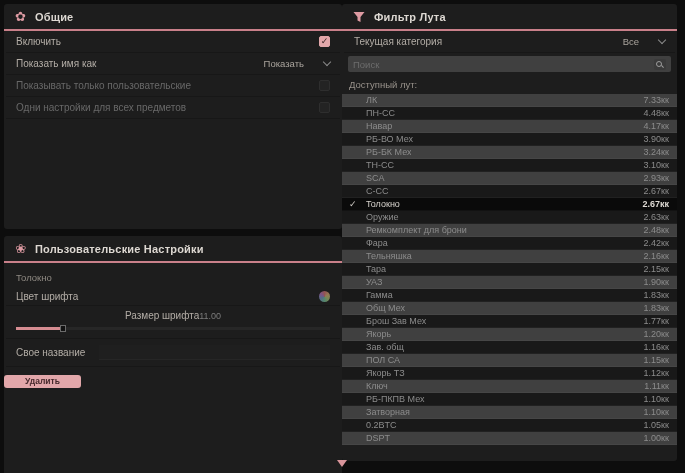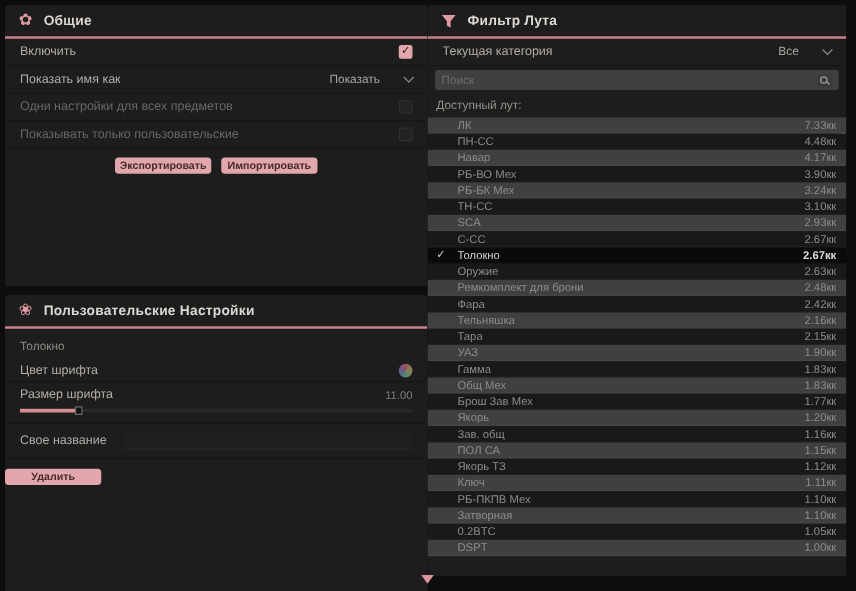--- a/index.html
+++ b/index.html
@@ -67,21 +67,21 @@
   }
 
   
   .group-label { color: #8f8a83; font-size: 9.5px; padding: 9px 12px 4px 12px; }
   .us-row {
     display: flex; align-items: center; justify-content: space-between;
     height: 19px; margin: 0 2px; padding: 0 10px;
     border-bottom: 1px solid #171717;
     font-size: 10px; color: #b3ada6;
   }
-  .us-row.no-line { border-bottom: none; }
+  .us-row.no-line { border-bottom: none; justify-content: center; }
   .color-wheel {
     width: 11px; height: 11px; border-radius: 50%;
     background: conic-gradient(#b66 0deg, #b96 60deg, #9a6 120deg, #6a8 180deg, #68a 240deg, #96a 300deg, #b66 360deg);
     opacity: .75; cursor: pointer;
   }
   .size-value { color: #7c7c7c; font-size: 9px; }
   .slider { position: relative; height: 3px; margin: 2px 12px 8px 12px; background: #272727; cursor: pointer; }
   .slider-fill { position: absolute; left: 0; top: 0; height: 3px; width: 48px; background: #d68d92; }
   .slider-thumb { position: absolute; left: 44px; top: -2px; width: 6px; height: 7px; background: #121212; border: 1px solid #6b6b6b; }
   .name-input {
@@ -165,33 +165,29 @@
 
   <div class="setting-row">
     <span>Показать имя как</span>
     <span class="select">
       <span class="select-value">Показать</span>
       <span class="chevron"></span>
     </span>
   </div>
 
   <div class="setting-row dim">
+    <span>Показывать только пользовательские</span>
+    <span class="checkbox dimbox">✓</span>
+  </div>
+
+  <div class="setting-row dim">
     <span>Одни настройки для всех предметов</span>
     <span class="checkbox dimbox">✓</span>
   </div>
 
-  <div class="setting-row dim">
-    <span>Показывать только пользовательские</span>
-    <span class="checkbox dimbox">✓</span>
-  </div>
-
-  <div class="btn-row">
-    <button class="pink-btn">Экспортировать</button>
-    <button class="pink-btn">Импортировать</button>
-  </div>
 </section>
 
 <section class="panel" id="panel-user">
   <div class="panel-header">
     <span class="hdr-icon">❀</span>
     <span class="panel-title">Пользовательские Настройки</span>
   </div>
 
   <div class="group-label">Толокно</div>
 

